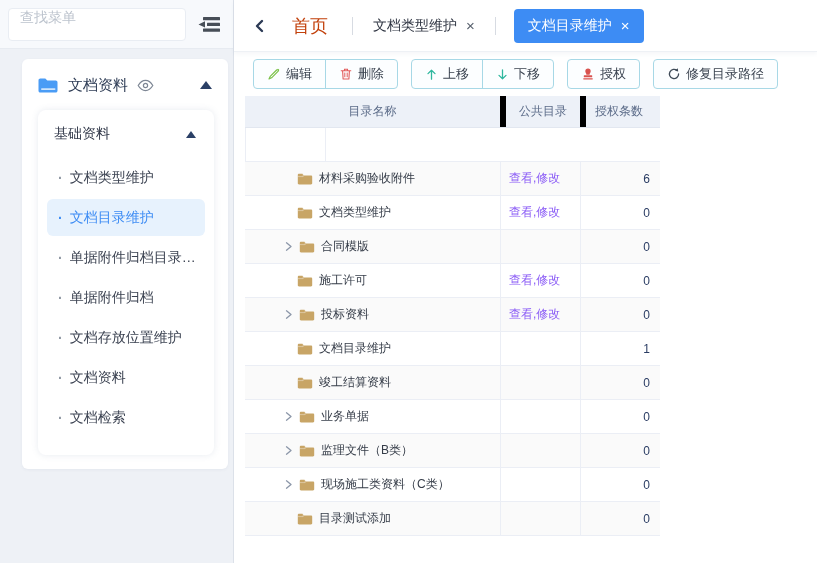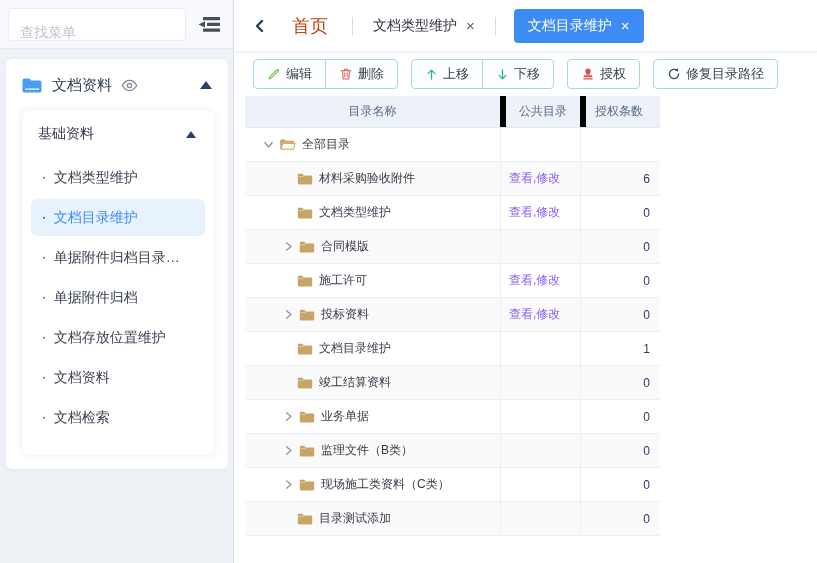--- a/index.html
+++ b/index.html
@@ -8,26 +8,26 @@
     font-family: "Liberation Sans", "DejaVu Sans", sans-serif;
     background: #eef1f6;
     overflow: hidden;
     color: #333;
   }
   .app { display: flex; width: 817px; height: 563px; }
 
   
   .sidebar { width: 234px; flex: none; background: #eef1f6; border-right: 1px solid #dce1e9; display: flex; flex-direction: column; }
   .sidebar-header { height: 49px; flex: none; background: #f7f9fc; border-bottom: 1px solid #e7ebf1; display: flex; align-items: center; padding: 0 8px; gap: 9px; }
-  .search-box { flex: 1; height: 33px; background: #fff; border: 1px solid #e9edf3; border-radius: 4px; display: flex; align-items: flex-end; padding: 0 11px; }
+  .search-box { flex: 1; height: 33px; background: #fff; border: 1px solid #e9edf3; border-radius: 4px; display: flex; align-items: flex-start; padding: 0 11px; }
   .search-box input { border: none; outline: none; width: 100%; font-size: 14px; color: #333; background: transparent; font-family: inherit; }
   .search-box input::placeholder { color: #bcc3cd; }
   .collapse-btn { width: 30px; height: 30px; display: flex; align-items: center; justify-content: center; cursor: pointer; background: transparent; border: none; }
 
-  .sidebar-body { padding: 10px 5px 0 6px; }
+  .sidebar-body { padding: 10px 5px 0 22px; }
   .outer-card { background: #fff; border-radius: 6px; padding: 5px 0 14px; box-shadow: 0 1px 3px rgba(60,80,120,.06); }
   .root-row { height: 42px; display: flex; align-items: center; padding: 0 16px 0 15px; cursor: pointer; }
   .root-label { font-size: 15px; color: #2e3c55; margin: 0 9px 0 9px; }
   .root-spacer { flex: 1; }
   .tri-up { width: 0; height: 0; border-left: 6px solid transparent; border-right: 6px solid transparent; border-bottom: 8px solid #2b4066; }
   .inner-card { margin: 4px 14px 0 16px; background: #fff; border-radius: 8px; box-shadow: 0 0 7px rgba(90,110,150,.14); padding: 4px 0 16px; }
   .group-row { height: 40px; display: flex; align-items: center; padding: 0 18px 0 16px; font-size: 14px; color: #32394a; cursor: pointer; }
   .group-label { flex: 1; }
   .menu-list { padding: 2px 0 0; }
   .menu-item { height: 37px; margin: 3px 9px; border-radius: 6px; display: flex; align-items: center; padding-left: 11px; font-size: 14px; color: #3c4352; cursor: pointer; white-space: nowrap; }
@@ -244,36 +244,20 @@
       </div>
 
       <div class="table">
         <div class="thead">
           <div class="th th-name">目录名称</div>
           <div class="th th-public">公共目录</div>
           <div class="th th-count">授权条数</div>
         </div>
         <div>
             <div class="tr">
-    <div class="td td-name">
-      <span class="tree-indent" style="width: 0px;"></span>
-      <span class="tree-chevron open">
-        <svg width="11" height="11" viewBox="0 0 11 11">
-          <polyline points="3.5,1.8 8,5.5 3.5,9.2" fill="none" stroke="#8b96a8" stroke-width="1.3" stroke-linecap="round" stroke-linejoin="round"></polyline>
-        </svg>
-      </span>
-      <span class="folder">
-        <svg width="17" height="13" viewBox="0 0 17 13">
-          <path d="M1.2 2.4c0-.6.4-1 1-1h3.4l1.3 1.4h7.3c.6 0 1 .4 1 1v1H3.6L1.8 11h-.6V2.4z" fill="#c8a566"></path>
-          <path d="M3.9 5.4h12.3l-1.7 5.8H2.2z" fill="#fdfaf2" stroke="#c8a566" stroke-width="1"></path>
-        </svg>
-      </span>
-
-      <span class="cell-name-label">全部目录</span>
-    </div>
     <div class="td td-public"></div>
     <div class="td td-count"></div>
   </div>
             <div class="tr stripe">
     <div class="td td-name">
       <span class="tree-indent" style="width: 34px;"></span>
 
       <span class="folder">
         <svg width="16" height="12" viewBox="0 0 16 12">
           <path d="M.8 2c0-.7.5-1.2 1.2-1.2h3.5L6.9 2.4h7.1c.7 0 1.2.5 1.2 1.2v6.6c0 .7-.5 1.2-1.2 1.2H2c-.7 0-1.2-.5-1.2-1.2V2z" fill="#c8a566"></path>

